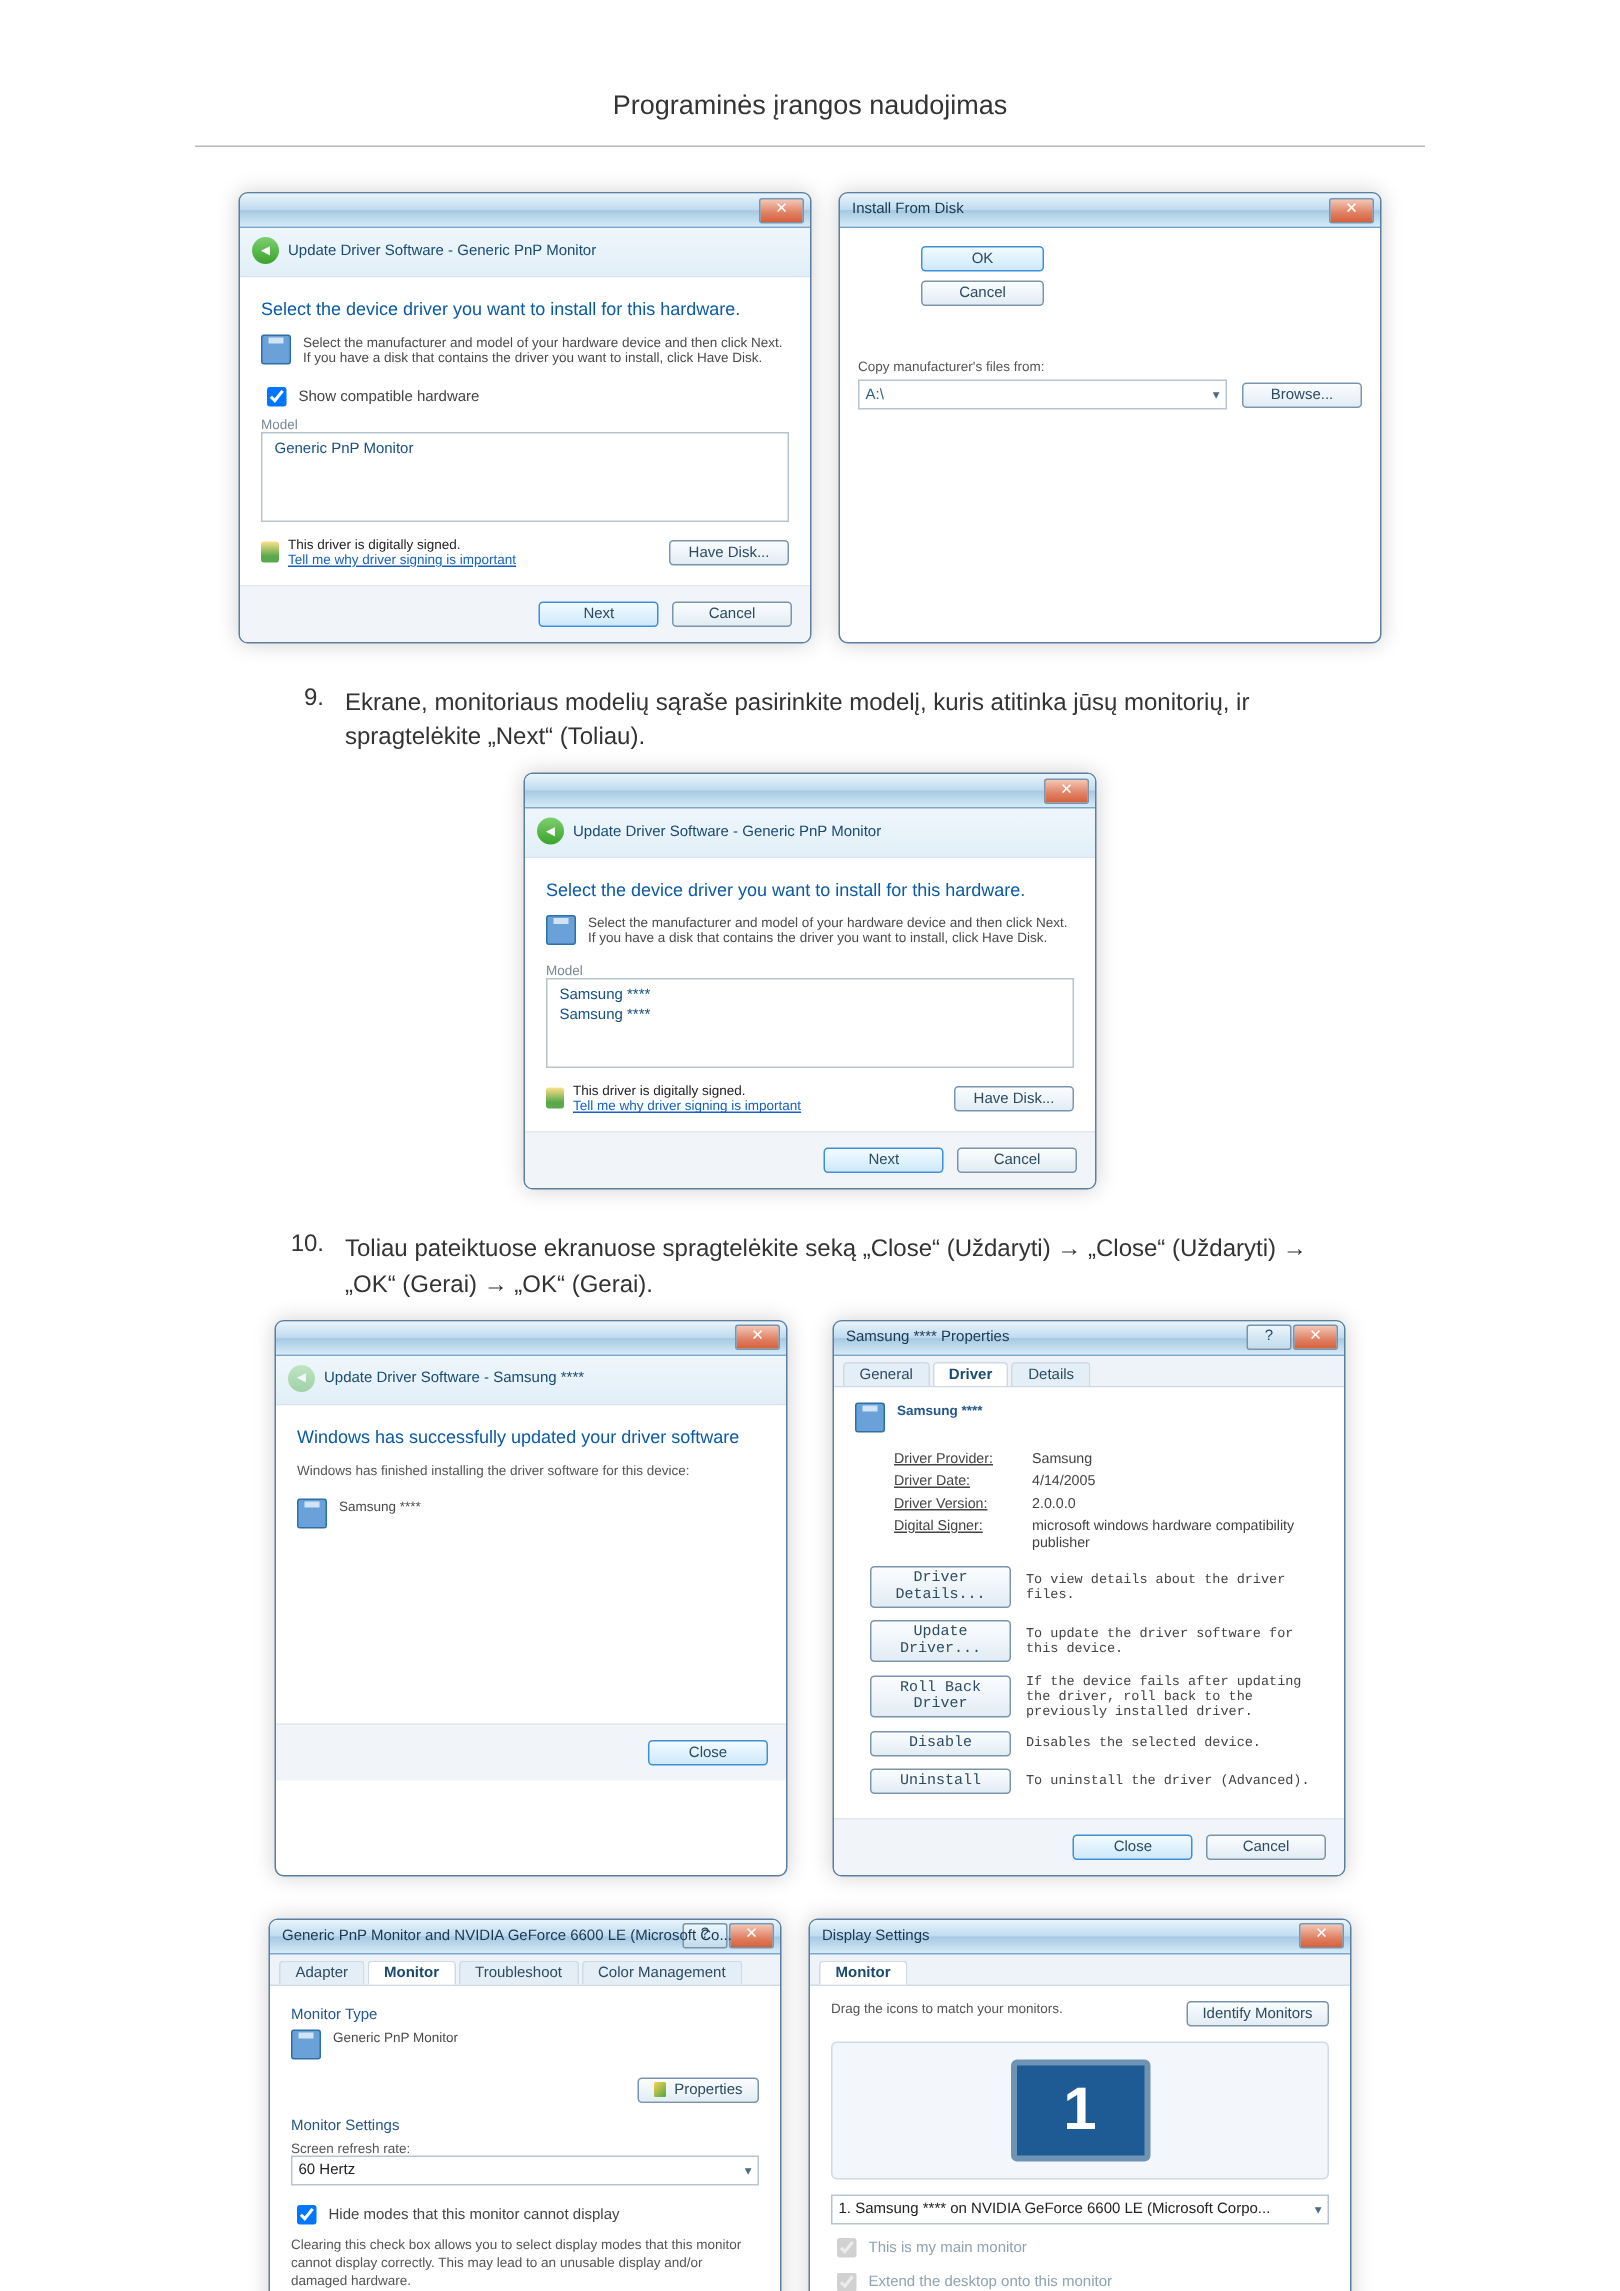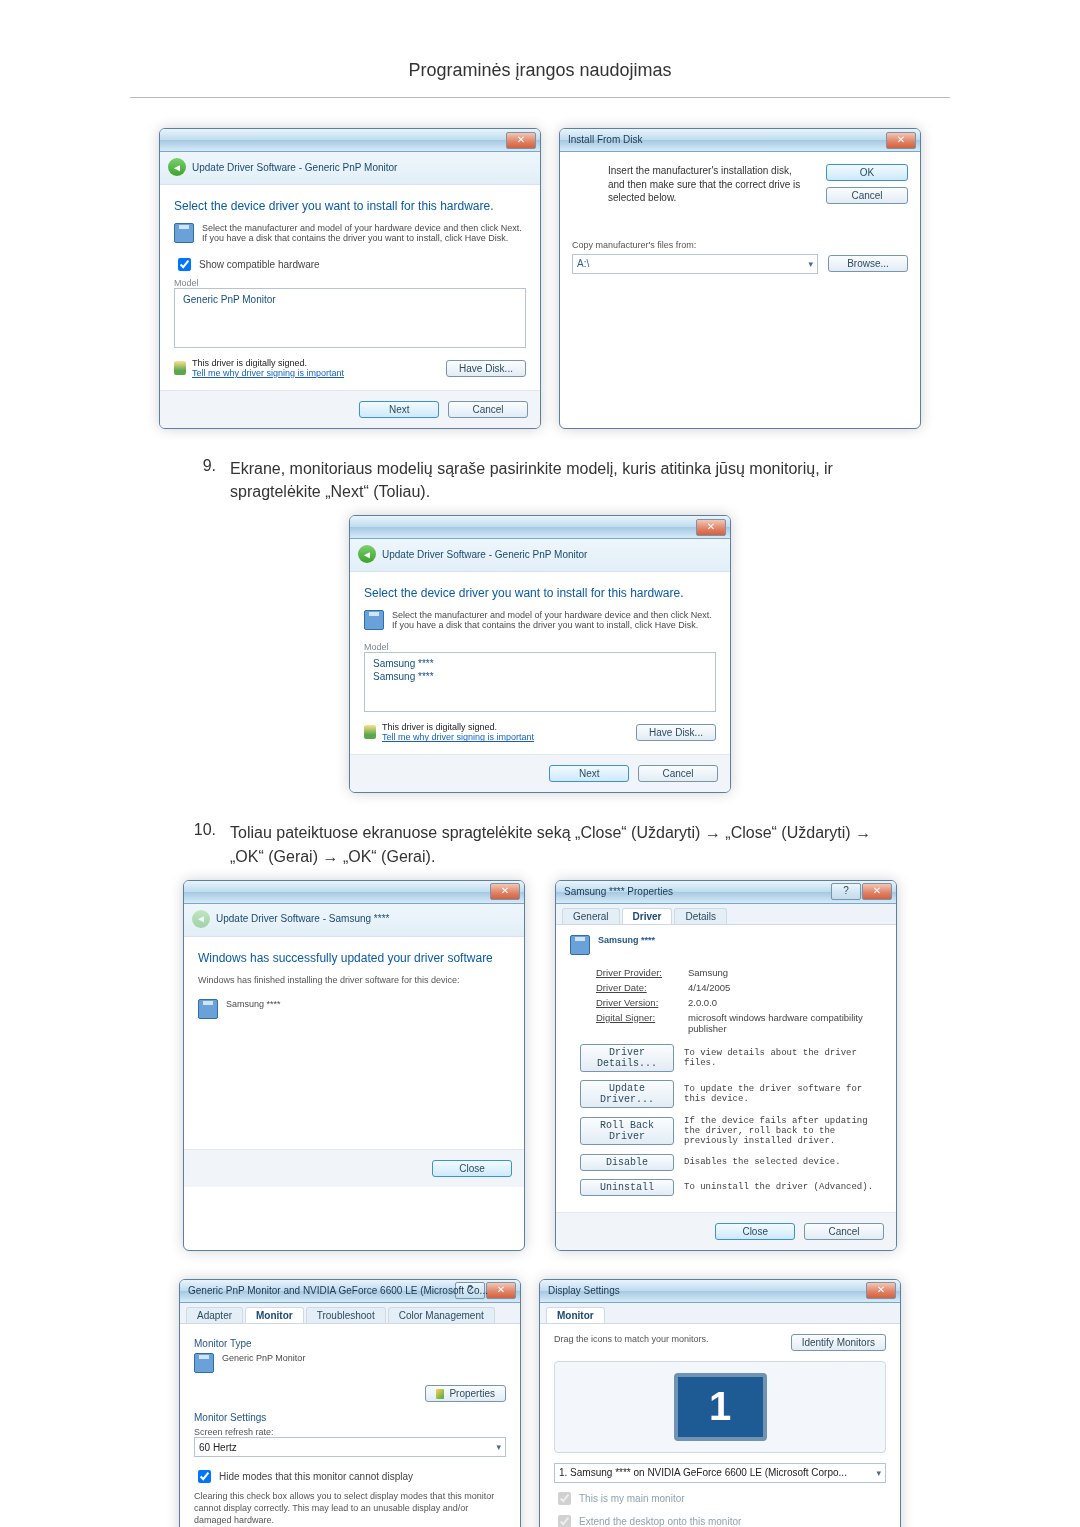--- a/index.html
+++ b/index.html
@@ -334,21 +334,20 @@
     </div>
 
     <div class="dialog ifd">
       <div class="titlebar">
         <span class="title">Install From Disk</span>
         <div class="winbtn">✕</div>
       </div>
       <div class="body">
         <div class="toprow">
           <div class="floppy" style="width:26px;height:26px"></div>
-          <div class="msg">Insert the manufacturer's installation disk, and then make sure that the correct drive is selected below.</div>
           <div class="right-btns">
             <span class="btn primary" style="min-width:60px">OK</span>
             <span class="btn" style="min-width:60px">Cancel</span>
           </div>
         </div>
         <div class="small">Copy manufacturer's files from:</div>
         <div class="copyfrom" style="margin-top:4px">
           <div class="path">
             <span>A:\</span>
             <span class="caret" style="margin-left:auto;font-size:9px;color:#4a6b87">▾</span>

